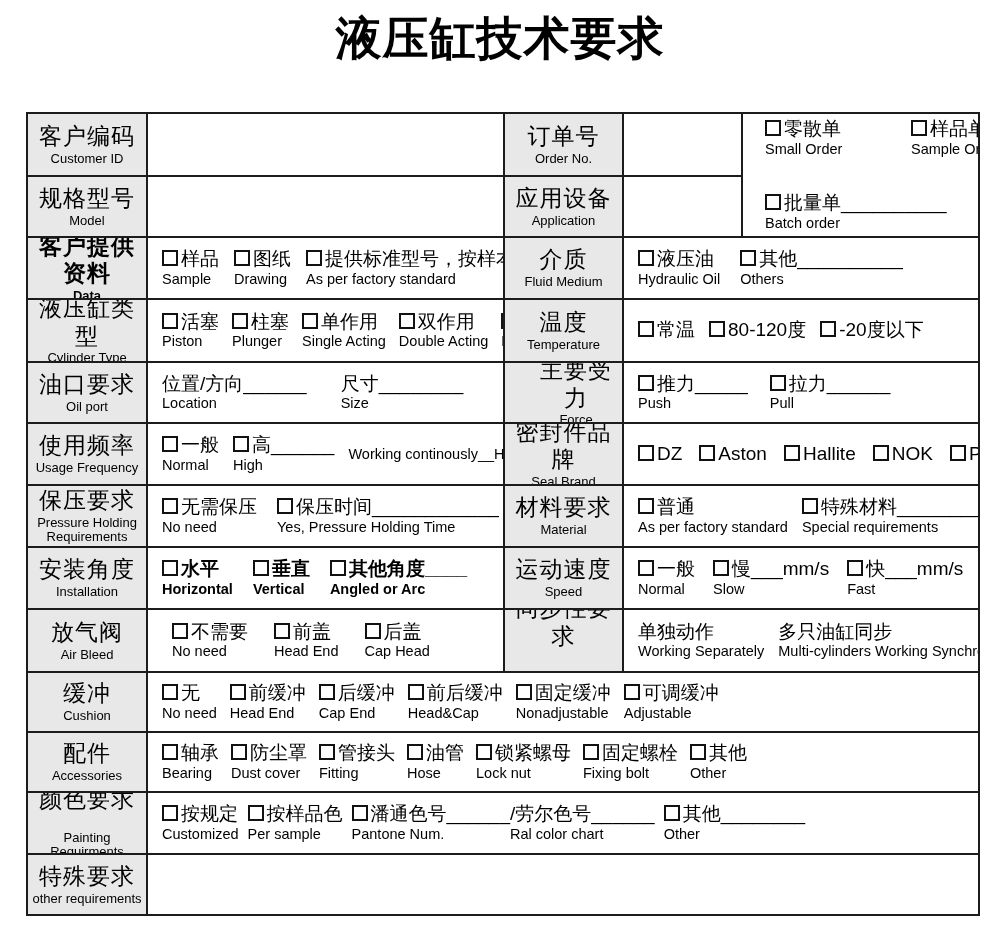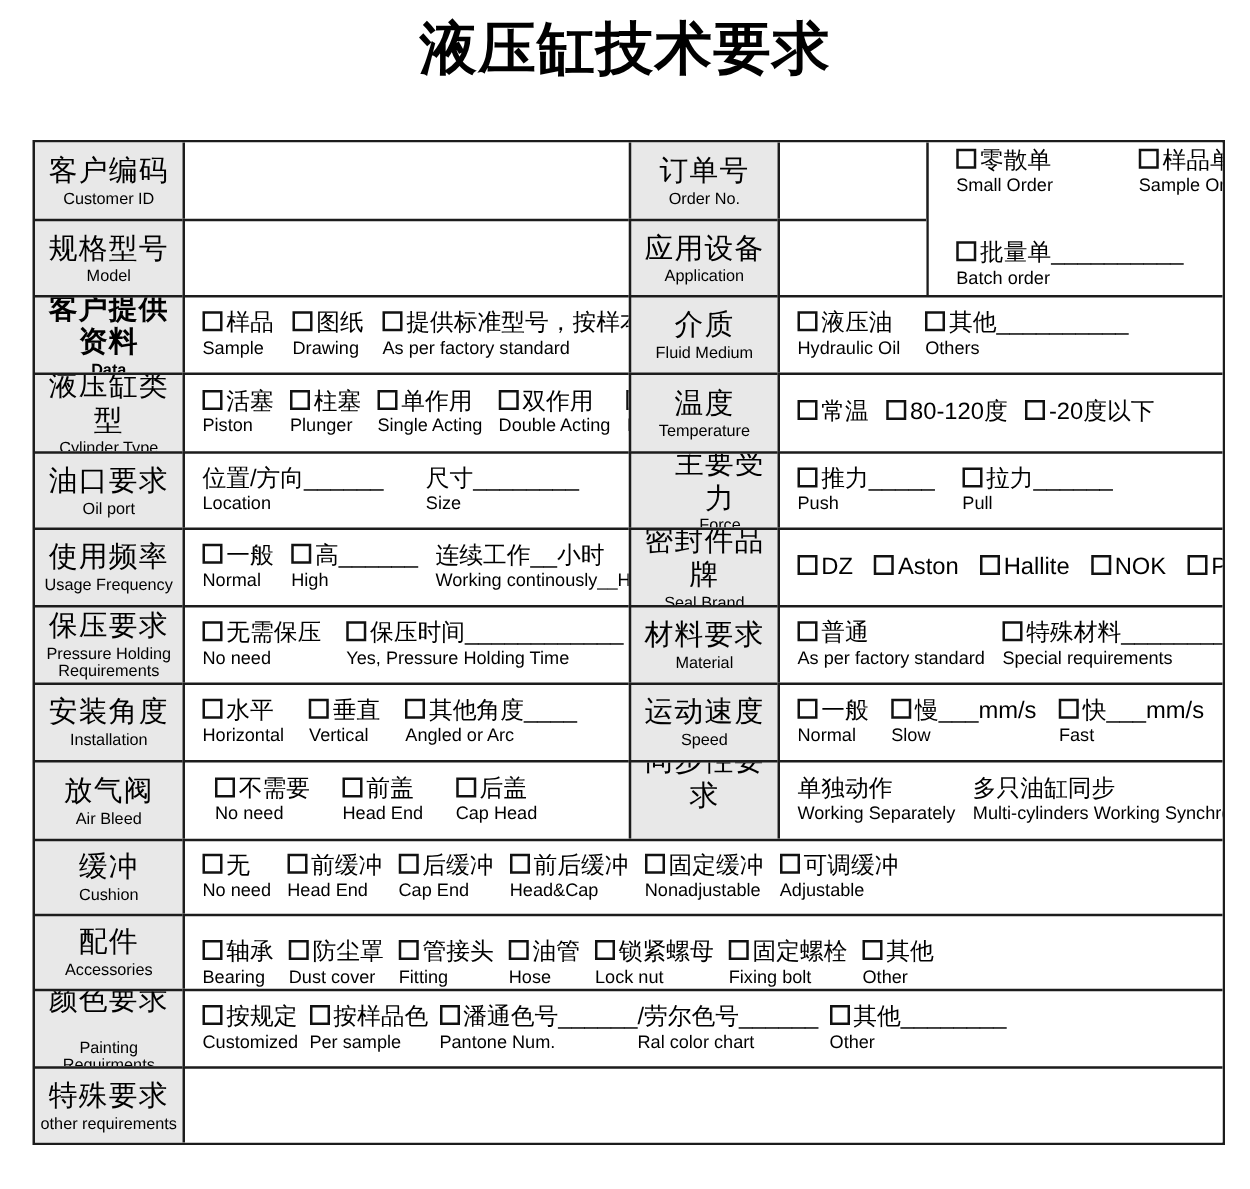--- a/index.html
+++ b/index.html
@@ -207,21 +207,20 @@
     <div class="cell items" data-row="usage-frequency-options" style="grid-area: 6 / 2;">
       <span class="item" data-item="frequency-normal">
         <span class="l1"><span class="cb"></span><span>一般</span></span>
         <span class="l2">Normal</span>
       </span>
       <span class="item" data-item="frequency-high">
         <span class="l1"><span class="cb"></span><span>高______</span></span>
         <span class="l2">High</span>
       </span>
       <span class="item" data-item="continuous-working">
-        <span class="l1"><span>连续工作__小时</span></span>
         <span class="l2">Working continously__Hours</span>
       </span>
     </div>
     <div class="cell lbl" style="grid-area: 6 / 3;">
       <span class="zh">密封件品牌</span>
       <span class="en">Seal Brand</span>
     </div>
     <div class="cell items" data-row="seal-brand-options" style="grid-area: 6 / 4 / auto / span 2;">
       <span class="item" data-item="seal-dz">
         <span class="l1"><span class="cb"></span><span>DZ</span></span>
@@ -264,21 +263,21 @@
       </span>
       <span class="item" data-item="material-special">
         <span class="l1"><span class="cb"></span><span>特殊材料________</span></span>
         <span class="l2">Special requirements</span>
       </span>
     </div>
     <div class="cell fc lbl" style="grid-area: 8 / 1;">
       <span class="zh">安装角度</span>
       <span class="en">Installation</span>
     </div>
-    <div class="cell items" data-row="installation-options" style="grid-area: 8 / 2;">
+    <div class="cell items" data-row="installation-options" style="grid-area: 8 / 2; font-weight: bold;">
       <span class="item" data-item="horizontal">
         <span class="l1"><span class="cb"></span><span>水平</span></span>
         <span class="l2">Horizontal</span>
       </span>
       <span class="item" data-item="vertical">
         <span class="l1"><span class="cb"></span><span>垂直</span></span>
         <span class="l2">Vertical</span>
       </span>
       <span class="item" data-item="angled-or-arc">
         <span class="l1"><span class="cb"></span><span>其他角度____</span></span>
@@ -362,21 +361,21 @@
       </span>
       <span class="item" data-item="cushion-adjustable">
         <span class="l1"><span class="cb"></span><span>可调缓冲</span></span>
         <span class="l2">Adjustable</span>
       </span>
     </div>
     <div class="cell fc lbl" style="grid-area: 11 / 1;">
       <span class="zh">配件</span>
       <span class="en">Accessories</span>
     </div>
-    <div class="cell items" data-row="accessories-options" style="grid-area: 11 / 2 / auto / span 4; align-items: flex-end;">
+    <div class="cell items" data-row="accessories-options" style="grid-area: 11 / 2 / auto / span 4;">
       <span class="item" data-item="bearing">
         <span class="l1"><span class="cb"></span><span>轴承</span></span>
         <span class="l2">Bearing</span>
       </span>
       <span class="item" data-item="dust-cover">
         <span class="l1"><span class="cb"></span><span>防尘罩</span></span>
         <span class="l2">Dust cover</span>
       </span>
       <span class="item" data-item="fitting">
         <span class="l1"><span class="cb"></span><span>管接头</span></span>

